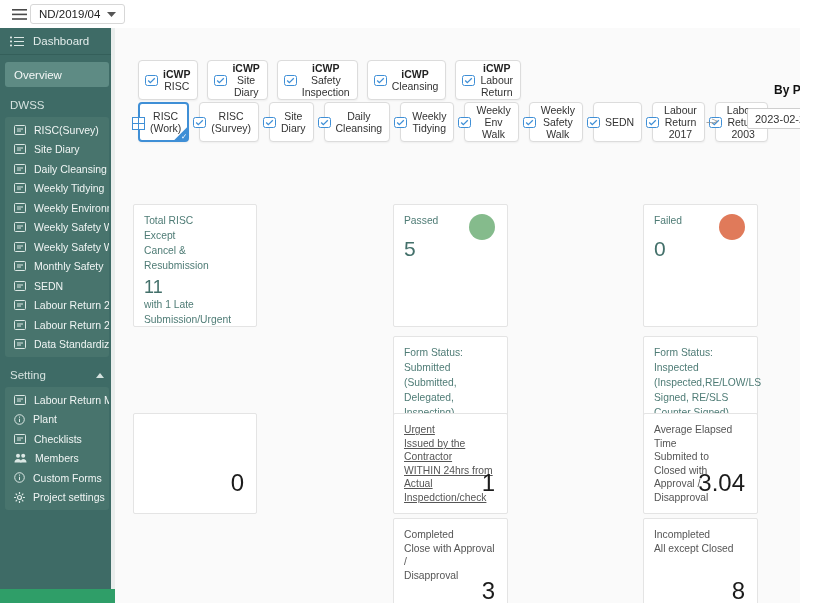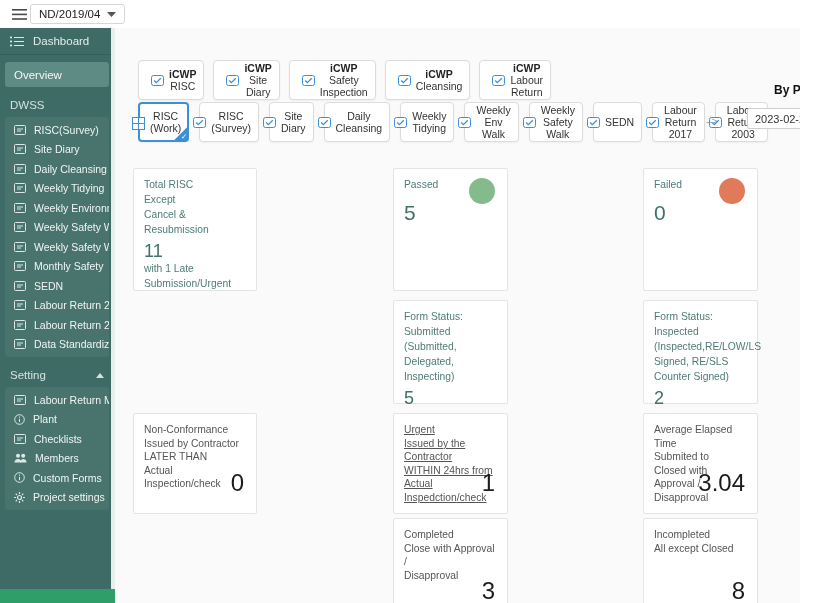--- a/index.html
+++ b/index.html
@@ -21,41 +21,41 @@
   .sb-item .ic{line-height:0;flex:0 0 auto;}
   .sb-scroll{position:absolute;right:0;top:0;bottom:0;width:4px;background:#e9edec;}
   .sb-footer{position:absolute;left:0;right:0;bottom:0;height:14px;background:#2f9e68;}
 
   
   .main{position:absolute;left:115px;top:28px;width:701px;height:575px;background:#fafafa;}
 
   .row1{position:absolute;left:23px;top:32px;display:flex;gap:9px;}
   .row2{position:absolute;left:23px;top:74px;display:flex;gap:10px;}
   .qbtn{position:relative;background:#fff;border:1px solid #dcdcdc;border-radius:4px;height:40px;display:flex;align-items:center;box-shadow:0 1px 2px rgba(0,0,0,0.05);cursor:pointer;box-sizing:border-box;}
-  .qbtn1{padding:0 7px 0 12px;gap:5px;}
+  .qbtn1{padding:0 7px 0 6px;gap:5px;}
   .qbtn1 .lbl{text-align:center;}
   .qbtn .b{font-weight:bold;font-size:10.5px;color:#222;line-height:1.15;}
   .qbtn .n{font-size:10.5px;color:#333;white-space:pre-line;line-height:1.15;text-align:center;}
   .qbtn2{padding:0 7px 0 11px;min-width:34px;justify-content:center;}
   .qbtn2 .ic{position:absolute;left:-7px;top:14px;line-height:0;}
   .qbtn2.selected{border:2px solid #3f8fd6;padding:0 6px 0 10px;}
   .qbtn2.selected .ic{left:-8px;top:13px;}
   .corner{position:absolute;right:-1px;bottom:-1px;width:15px;height:15px;background:#3f8fd6;-webkit-clip-path:polygon(100% 0,100% 100%,0 100%);clip-path:polygon(100% 0,100% 100%,0 100%);border-bottom-right-radius:3px;}
   .corner span{position:absolute;right:1px;bottom:0;color:#fff;font-size:7.5px;}
 
   .arrow{position:absolute;left:591px;top:87px;color:#999;font-size:11px;letter-spacing:-1px;}
   .by-period{position:absolute;left:659px;top:55px;font-weight:bold;font-size:12px;color:#111;white-space:nowrap;}
   .date-input{position:absolute;top:80px;height:21px;border:1px solid #cfcfcf;border-radius:2px;background:#fff;font-size:11px;color:#333;font-family:"Liberation Sans","DejaVu Sans",sans-serif;box-sizing:border-box;}
   .date1{left:632px;width:66px;padding:0 7px;}
   .date2{left:695px;width:60px;padding:0 3px;}
 
   
   .card{position:absolute;background:#fff;border:1px solid #e4e4e4;border-radius:2px;padding:9px 10px;box-sizing:border-box;}
   .card .txt{font-size:10.3px;line-height:1.45;white-space:pre-line;}
-  .card.teal{color:#4f7c76;}
+  .card.teal{color:#4f7c76;margin-top:36px;}
   .card.teal .val{font-size:18px;margin-top:3px;color:#43706a;font-weight:500;}
   .card.pf .val{font-size:21px;margin-top:8px;color:#43706a;}
   .dot{position:absolute;top:9px;right:12px;width:26px;height:26px;border-radius:50%;}
   .card.gray{color:#555;}
   .card.gray .txt{line-height:1.32;}
   .card.gray .val{position:absolute;right:12px;font-size:24px;color:#1c1c1c;}
   .valC{bottom:16px;}
   .valD{bottom:8px;}
 
   #card-total{left:18px;top:140px;width:124px;height:123px;}
@@ -446,24 +446,20 @@
 
     <div class="card teal" id="card-finsp">
       <div class="txt">Form Status: Inspected
 (Inspected,RE/LOW/LS
 Signed, RE/SLS
 Counter Signed)</div>
       <div class="val">2</div>
     </div>
 
     <div class="card gray" id="card-nonconf">
-      <div class="txt">Non-Conformance
-Issued by Contractor
-LATER THAN
-Actual Inspection/check</div>
       <div class="val valC">0</div>
     </div>
 
     <div class="card gray" id="card-urgent">
       <div class="txt">Urgent
 Issued by the Contractor
 WITHIN 24hrs from
 Actual
 Inspedction/check</div>
       <div class="val valC">1</div>

